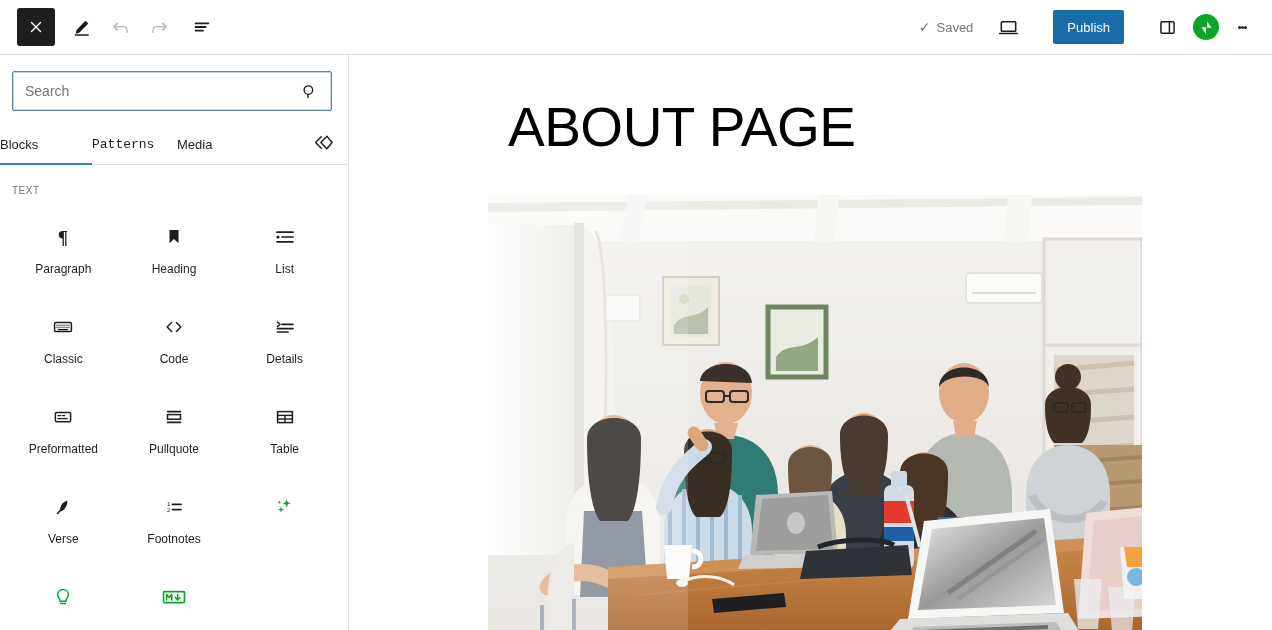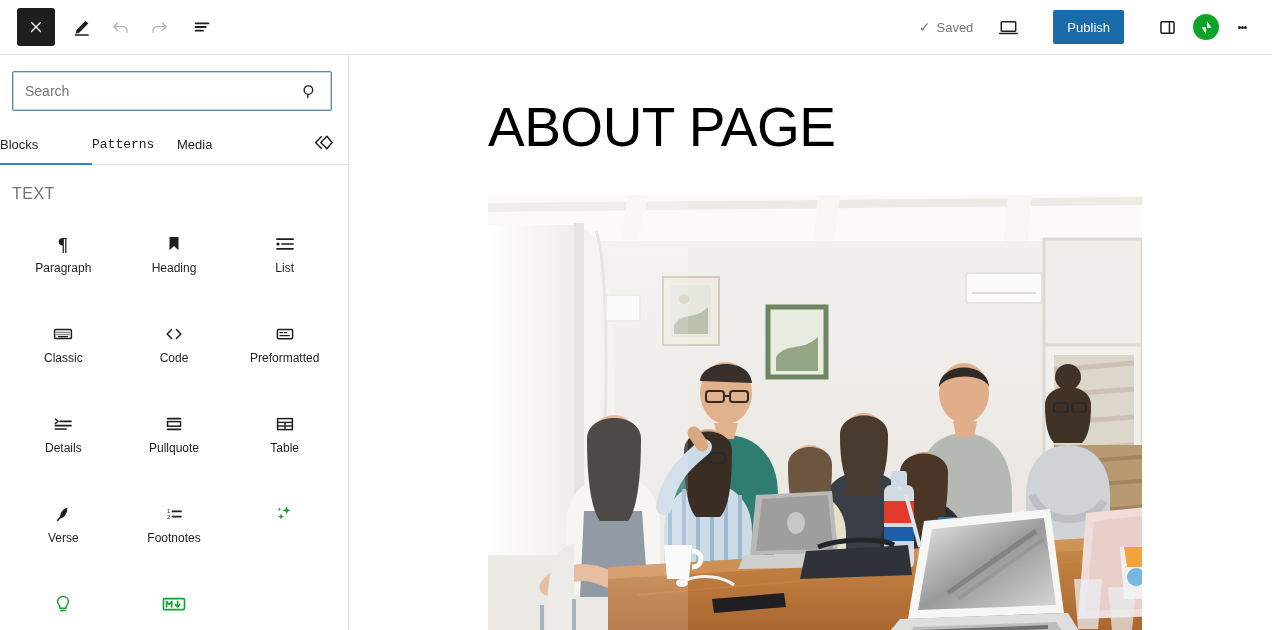--- a/index.html
+++ b/index.html
@@ -105,46 +105,47 @@
   .tab.t1 { width: 85px; font-family: Liberation Mono, monospace; }
   .tab.t2 { width: 82px; }
   .tab.active::after {
     content: ""; position: absolute; left: 0; right: 0; bottom: -1px;
     height: 2px; background: #3582c4;
   }
   .tab-end { margin-left: auto; padding: 6px 14px 10px 0; cursor: pointer; display:flex; align-items:center; }
 
   .panel { flex: 1; overflow: hidden; padding: 0 0 0 0; }
   .section-title {
-    font-size: 16px; letter-spacing: .5px; color: #757575;
+    font-size: 10px; letter-spacing: .5px; color: #757575;
     text-transform: uppercase; padding: 20px 0 0 12px;
     font-family: "Liberation Sans", sans-serif;
   }
   .grid {
     display: grid; grid-template-columns: repeat(3, 1fr);
     padding: 8px 8px 0 8px; row-gap: 0;
   }
   .block-item {
     display: flex; flex-direction: column; align-items: center; justify-content: flex-start;
     padding: 16px 2px 0 2px; height: 90px; cursor: pointer; border-radius: 2px;
   }
   .block-ico { height: 34px; display: flex; align-items: center; justify-content: center; }
   .block-label {
-    font-size: 12px; color: #1e1e1e; text-align: center;
+    font-size: 12px; color: #1e1e1e; margin-top: 8px; text-align: center;
     font-family: "Liberation Sans", sans-serif; line-height: 1.2;
   }
   .block-item.accent .block-label { color: #0da429; }
 
   
   .canvas { flex: 1; background: #fff; overflow: hidden; position: relative; }
   .canvas-inner { padding: 44px 0 0 139px; }
   .post-title {
     font-size: 55px; font-weight: 300; letter-spacing: -0.5px;
     color: #000; line-height: 1.05;
     font-family: "Liberation Sans", sans-serif;
+    margin-left: 20px;
   }
   .post-figure {
     margin-top: 38px; width: 654px; height: 440px;
     overflow: hidden; position: relative; background: #cfc8bf;
   }
   .post-figure svg { display: block; width: 100%; height: 100%; }
 </style>
 <style>.tab.active::after{background:#3582c4;}</style></head>
 <body>
 
@@ -315,39 +316,39 @@
                 <path d="M9.6 7.5 L5.2 12 L9.6 16.5" stroke="#1e1e1e" stroke-width="1.5" fill="none" stroke-linecap="round" stroke-linejoin="round"></path>
                 <path d="M14.4 7.5 L18.8 12 L14.4 16.5" stroke="#1e1e1e" stroke-width="1.5" fill="none" stroke-linecap="round" stroke-linejoin="round"></path>
               </svg>
             </span>
             <span class="block-label">Code</span>
           </div>
 
           <div class="block-item">
             <span class="block-ico">
               <svg width="24" height="24" viewBox="0 0 24 24">
+                <path d="M4.4 7 L7 9.3 L4.4 11.6" stroke="#1e1e1e" stroke-width="1.5" fill="none" stroke-linecap="round" stroke-linejoin="round"></path>
+                <path d="M9 9.3 L20 9.3" stroke="#1e1e1e" stroke-width="1.7" stroke-linecap="round"></path>
+                <path d="M4.4 13.6 L20 13.6" stroke="#1e1e1e" stroke-width="1.7" stroke-linecap="round"></path>
+                <path d="M4.4 17 L15 17" stroke="#1e1e1e" stroke-width="1.7" stroke-linecap="round"></path>
+              </svg>
+            </span>
+            <span class="block-label">Details</span>
+          </div>
+
+          <div class="block-item">
+            <span class="block-ico">
+              <svg width="24" height="24" viewBox="0 0 24 24">
                 <rect x="4.4" y="7.4" width="15.2" height="9.4" rx="1.3" stroke="#1e1e1e" stroke-width="1.5" fill="none"></rect>
                 <path d="M7 10.6 L9.6 10.6" stroke="#1e1e1e" stroke-width="1.4" stroke-linecap="round"></path>
                 <path d="M11.4 10.6 L13.6 10.6" stroke="#1e1e1e" stroke-width="1.4" stroke-linecap="round"></path>
                 <path d="M7 13.6 L16.2 13.6" stroke="#1e1e1e" stroke-width="1.4" stroke-linecap="round"></path>
               </svg>
             </span>
             <span class="block-label">Preformatted</span>
-          </div>
-
-          <div class="block-item">
-            <span class="block-ico">
-              <svg width="24" height="24" viewBox="0 0 24 24">
-                <path d="M4.4 7 L7 9.3 L4.4 11.6" stroke="#1e1e1e" stroke-width="1.5" fill="none" stroke-linecap="round" stroke-linejoin="round"></path>
-                <path d="M9 9.3 L20 9.3" stroke="#1e1e1e" stroke-width="1.7" stroke-linecap="round"></path>
-                <path d="M4.4 13.6 L20 13.6" stroke="#1e1e1e" stroke-width="1.7" stroke-linecap="round"></path>
-                <path d="M4.4 17 L15 17" stroke="#1e1e1e" stroke-width="1.7" stroke-linecap="round"></path>
-              </svg>
-            </span>
-            <span class="block-label">Details</span>
           </div>
 
           <div class="block-item">
             <span class="block-ico">
               <svg width="24" height="24" viewBox="0 0 24 24">
                 <path d="M5.5 6.6 L18.5 6.6" stroke="#1e1e1e" stroke-width="1.6" stroke-linecap="round"></path>
                 <rect x="5.5" y="9.6" width="13" height="4.6" stroke="#1e1e1e" stroke-width="1.5" fill="none"></rect>
                 <path d="M5.5 17.4 L18.5 17.4" stroke="#1e1e1e" stroke-width="1.6" stroke-linecap="round"></path>
               </svg>
             </span>

